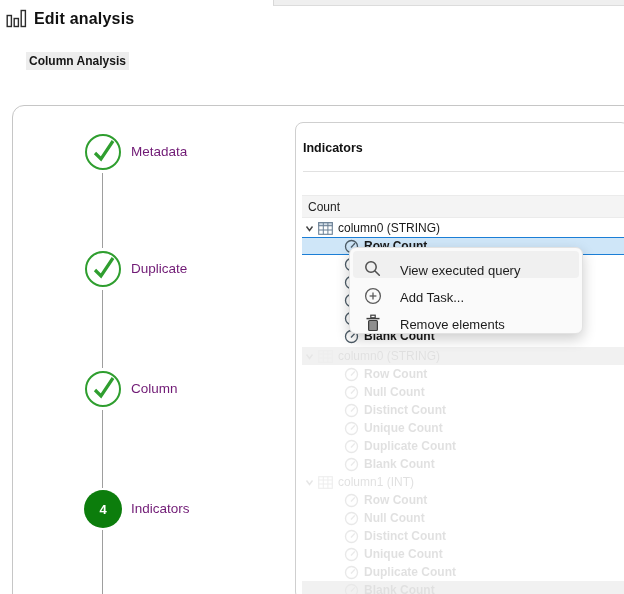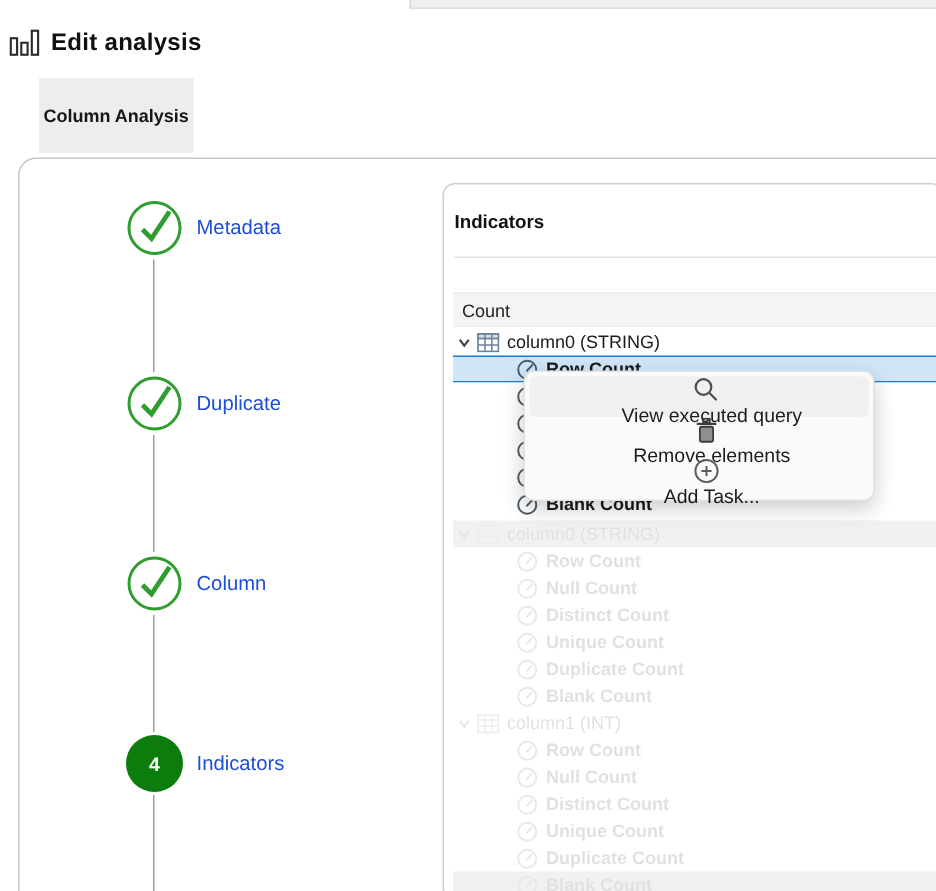--- a/index.html
+++ b/index.html
@@ -5,37 +5,37 @@
   * { margin:0; padding:0; box-sizing:border-box; }
   html,body { width:624px; height:594px; background:#fff; overflow:hidden;
               font-family:"Liberation Sans", sans-serif; }
   #screen { position:relative; width:624px; height:594px; background:#fff; overflow:hidden; }
 
   
   .top-strip { position:absolute; left:273px; top:0; width:351px; height:6px;
                background:#efefef; border-left:1px solid #d8d8d8; border-bottom:1px solid #dcdcdc; }
 
   
-  .title-row { position:absolute; left:6px; top:19px; display:flex; align-items:center; gap:7px; }
+  .title-row { position:absolute; left:6px; top:9px; display:flex; align-items:center; gap:7px; }
   .title-text { font-size:16px; font-weight:700; color:#101010; letter-spacing:.2px; }
 
   
   .analysis-tab { position:absolute; left:26px; top:52px; background:#ededed;
-                  font-size:12px; font-weight:700; color:#161616; padding:18px 3px; }
+                  font-size:12px; font-weight:700; color:#161616; padding:2px 3px; }
 
   
   .outer-panel { position:absolute; left:12px; top:105px; width:640px; height:520px;
                  border:1px solid #c6c6c6; border-radius:12px; background:#fff; }
 
   
   .step-circle { position:absolute; left:71px; width:38px; height:38px; }
   .step-circle.filled { border-radius:50%; background:#0c7d0c; color:#fff;
                         display:flex; align-items:center; justify-content:center;
                         font-size:13px; font-weight:700; }
-  .step-label { position:absolute; left:118px; font-size:13.5px; color:#1d4ed8; }
+  .step-label { position:absolute; left:118px; font-size:13.5px; color:#701a75; }
   .connector { position:absolute; left:89px; width:1px; background:#9e9e9e; }
 
   
   .card { position:absolute; left:295px; top:122px; width:334px; height:478px;
           border:1px solid #cfcfcf; border-radius:8px; background:#fff; }
   .card-title { position:absolute; left:7px; top:18px; font-size:12.5px; font-weight:700; color:#111; }
   .card-divider { position:absolute; left:7px; top:48px; width:322px; height:1px; background:#e1e1e1; }
 
   .tree-header { position:absolute; left:6px; top:72px; width:327px; height:23px;
                  background:#f4f4f4; border-top:1px solid #ebebeb; border-bottom:1px solid #ebebeb;
@@ -55,22 +55,22 @@
   
   .ghost { position:absolute; left:6px; top:224px; width:327px; opacity:.13;
            filter:grayscale(1); pointer-events:none; }
   .ghost .tree-row { position:static; }
   .ghost .band { background:#9c9c9c; }
 
   
   .context-menu { position:absolute; left:53px; top:124px; width:234px; height:87px;
                   background:#fafafa; border:1px solid #e2e2e2; border-radius:7px;
                   box-shadow:0 5px 14px rgba(0,0,0,.20); padding:3px; z-index:30; }
-  .menu-item { height:27px; display:flex; align-items:center; border-radius:4px;
-               font-size:13px; color:#1c1c1c;flex-direction:column; }
+  .menu-item { height:27px; display:flex; align-items:flex-end; border-radius:4px;
+               font-size:13px; color:#1c1c1c; }
   .menu-item.hover { background:#f0f0f0; }
   .menu-item .micon { width:20px; margin-left:10px; display:flex; justify-content:center; }
   .menu-item .mlabel { margin-left:17px; }
 </style>
 </head>
 <body>
 
 <div id="screen">
 
   <div class="top-strip"></div>
@@ -361,34 +361,34 @@
         <span class="micon">
           <svg width="18" height="18" viewBox="0 0 18 18">
             <circle cx="7" cy="7" r="5.2" fill="none" stroke="#4f4f4f" stroke-width="1.5"></circle>
             <line x1="11" y1="11" x2="15.3" y2="15.3" stroke="#4f4f4f" stroke-width="1.5" stroke-linecap="round"></line>
           </svg>
         </span>
         <span class="mlabel">View executed query</span>
       </div>
       <div class="menu-item">
         <span class="micon">
+          <svg width="18" height="18" viewBox="0 0 18 18">
+            <circle cx="9" cy="9" r="7.4" fill="none" stroke="#5c5c5c" stroke-width="1.3"></circle>
+            <line x1="9" y1="5.6" x2="9" y2="12.4" stroke="#5c5c5c" stroke-width="1.3"></line>
+            <line x1="5.6" y1="9" x2="12.4" y2="9" stroke="#5c5c5c" stroke-width="1.3"></line>
+          </svg>
+        </span>
+        <span class="mlabel">Add Task...</span>
+      </div>
+      <div class="menu-item">
+        <span class="micon">
           <svg width="16" height="18" viewBox="0 0 16 18">
             <rect x="5.8" y="1.2" width="4.4" height="2.6" fill="none" stroke="#3d3d3d" stroke-width="1.2"></rect>
             <line x1="1.5" y1="4.6" x2="14.5" y2="4.6" stroke="#3d3d3d" stroke-width="1.5"></line>
             <rect x="3.6" y="6.5" width="8.8" height="10" rx="1" fill="#8f8f8f" stroke="#3d3d3d" stroke-width="1.2"></rect>
           </svg>
         </span>
         <span class="mlabel">Remove elements</span>
       </div>
-      <div class="menu-item">
-        <span class="micon">
-          <svg width="18" height="18" viewBox="0 0 18 18">
-            <circle cx="9" cy="9" r="7.4" fill="none" stroke="#5c5c5c" stroke-width="1.3"></circle>
-            <line x1="9" y1="5.6" x2="9" y2="12.4" stroke="#5c5c5c" stroke-width="1.3"></line>
-            <line x1="5.6" y1="9" x2="12.4" y2="9" stroke="#5c5c5c" stroke-width="1.3"></line>
-          </svg>
-        </span>
-        <span class="mlabel">Add Task...</span>
-      </div>
     </div>
 
   </div>
 </div>
 
 </body></html>

